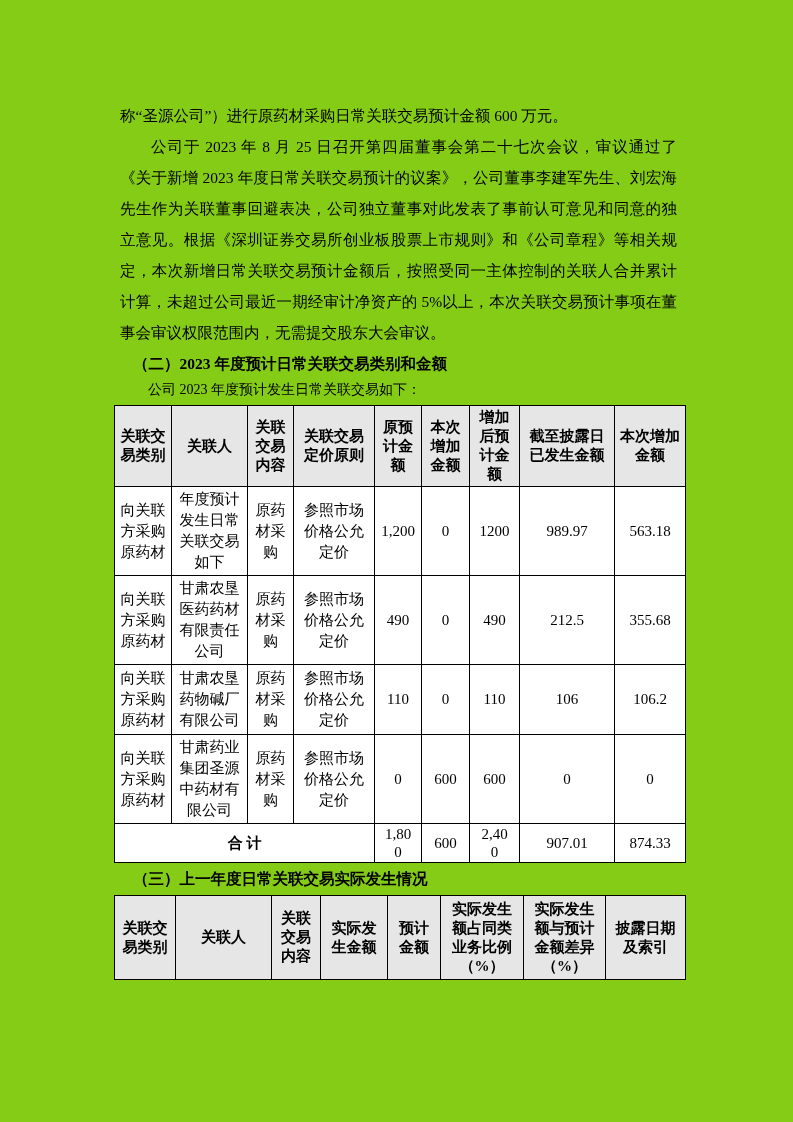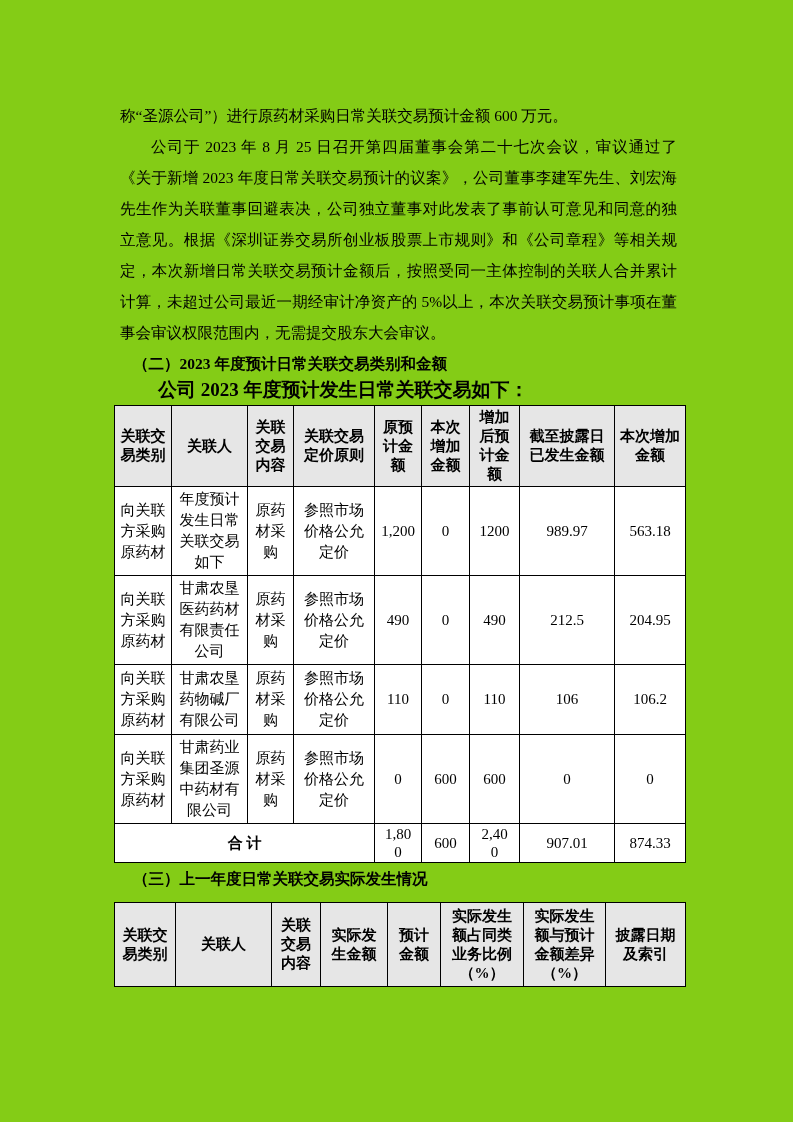--- a/index.html
+++ b/index.html
@@ -23,24 +23,23 @@
   }
   .indent { text-indent:2em; }
   .section-heading {
     margin:3px 0 0 133px;
     font-size:15.5px;
     line-height:26px;
     font-weight:bold;
   }
   .intro-text {
     margin:0 0 0 120px;
-    font-size:19px;
+    font-size:14px;
     line-height:26px;
     text-indent:2em;
-    font-weight:bold;
   }
   table.rpt {
     border-collapse:collapse;
     table-layout:fixed;
     margin:2px 0 0 114px;
     width:571px;
     font-size:15px;
   }
   table.rpt th, table.rpt td {
     border:1px solid #000000;
@@ -57,21 +56,21 @@
   }
   table.rpt td { line-height:21px; background:#ffffff; }
   .t1 tr.hdr   { height:75px; }
   .t1 tr.row-a { height:88px; }
   .t1 tr.row-b { height:88px; }
   .t1 tr.row-c { height:70px; }
   .t1 tr.row-d { height:85px; }
   .t1 tr.total-row { height:24px; }
   .t1 tr.total-row td { line-height:18px; padding:1px 8px;text-align:center; }
   .t1 td.total-label { font-weight:bold; }
-  .h3-second { margin-top:4px; margin-bottom:11px; line-height:24px; }
+  .h3-second { margin-top:4px; margin-bottom:4px; line-height:24px; }
   .t2 { margin-top:6px; }
   .t2 tr.hdr { height:84px; }
 </style>
 </head>
 <body>
 
 <div class="page">
 
   <p class="body-text">称“圣源公司”）进行原药材采购日常关联交易预计金额 600 万元。</p>
 
@@ -118,21 +117,21 @@
       </tr>
       <tr class="row-b">
         <td>向关联方采购原药材</td>
         <td>甘肃农垦医药药材有限责任公司</td>
         <td>原药材采购</td>
         <td>参照市场价格公允定价</td>
         <td>490</td>
         <td>0</td>
         <td>490</td>
         <td>212.5</td>
-        <td>204.95</td>
+        <td>355.68</td>
       </tr>
       <tr class="row-c">
         <td>向关联方采购原药材</td>
         <td>甘肃农垦药物碱厂有限公司</td>
         <td>原药材采购</td>
         <td>参照市场价格公允定价</td>
         <td>110</td>
         <td>0</td>
         <td>110</td>
         <td>106</td>

